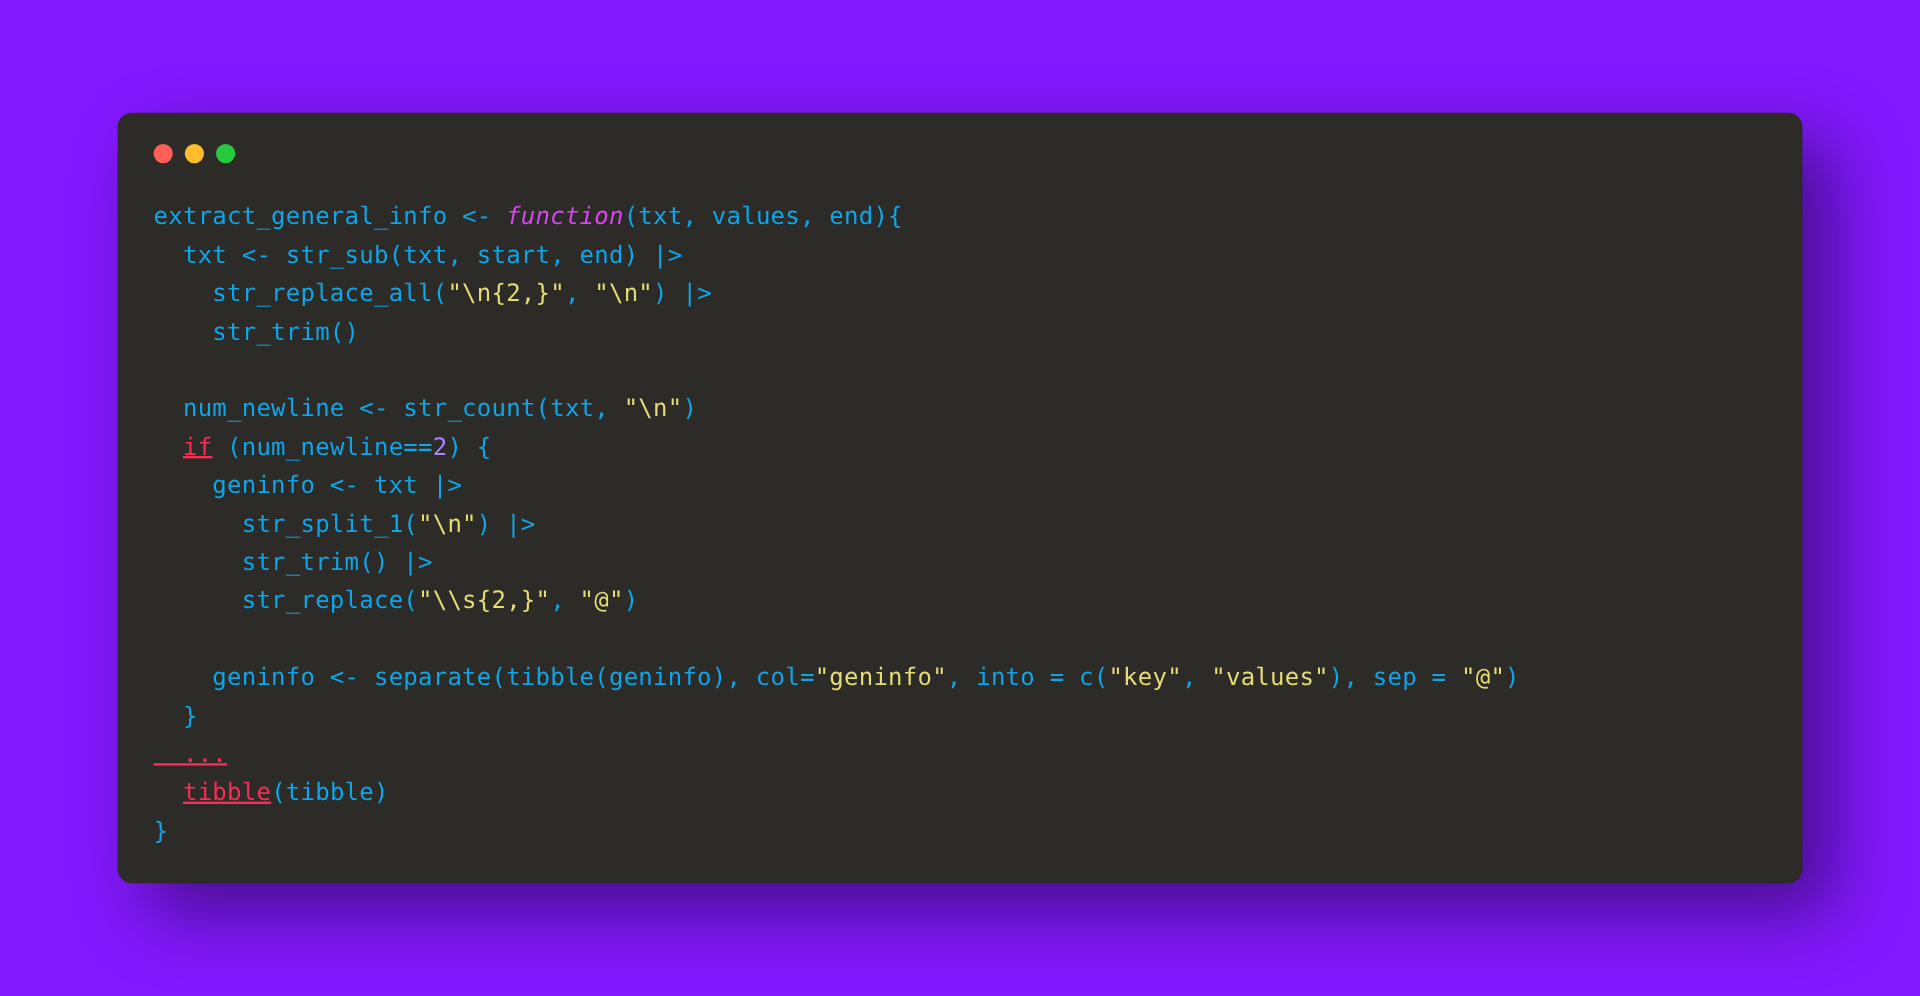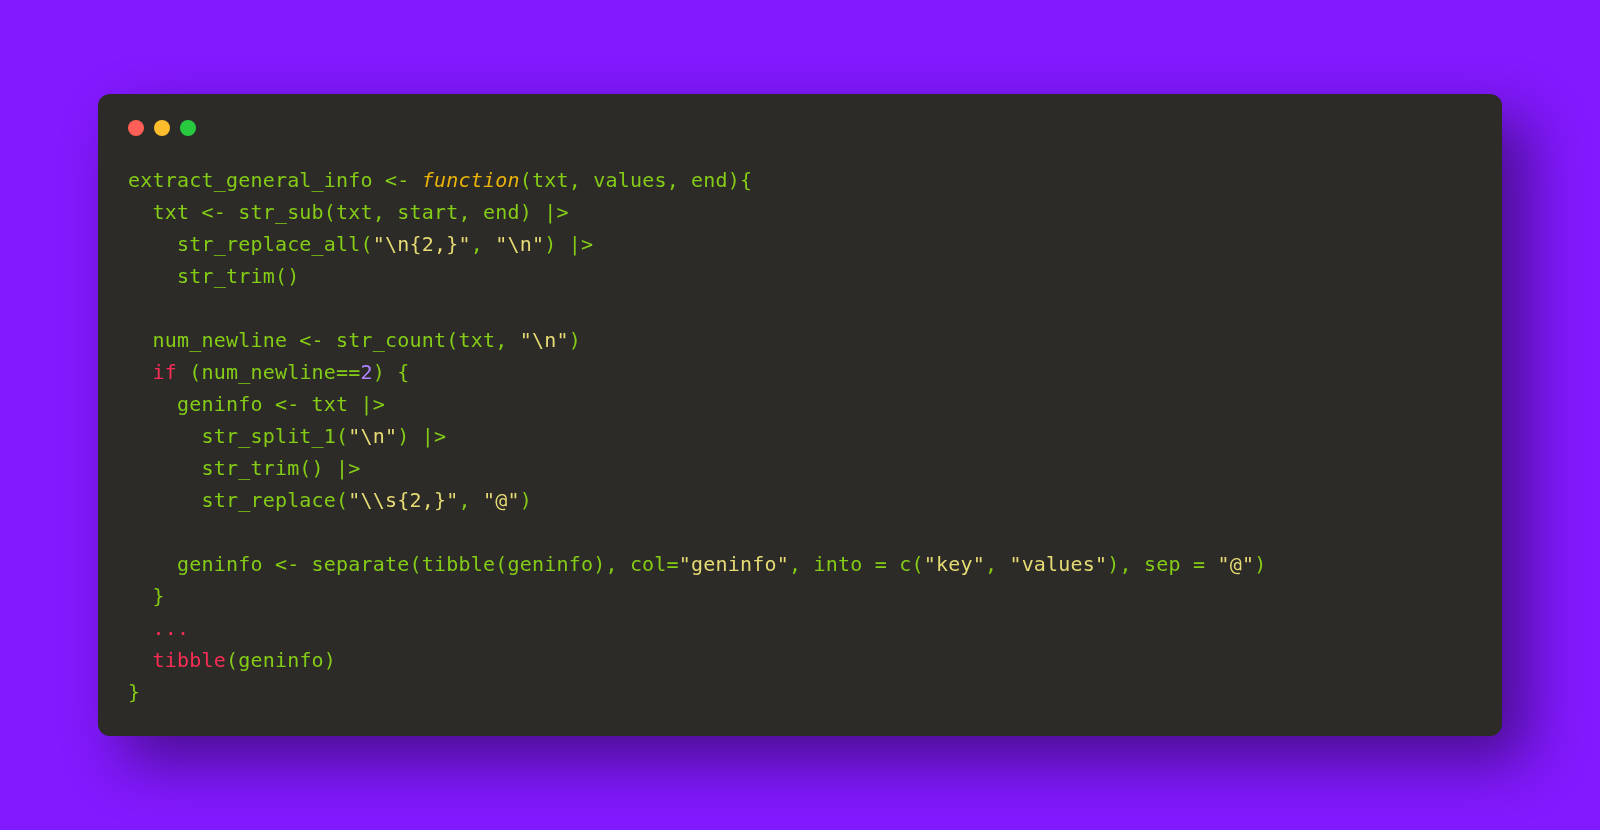--- a/index.html
+++ b/index.html
@@ -44,25 +44,25 @@
 
     pre.code {
       font-family: inherit;
       font-size: 20px;
       line-height: 1.6;
       color: #e9e3d5;
       white-space: pre;
       letter-spacing: 0.2px;
     }
 
-    .kw-red   { color: #f92d55; }
-    .kw-blue  { color: #eab308; font-style: italic; }
+    .kw-red   { color: #f92d55; text-decoration: underline; }
+    .kw-blue  { color: #d946ef; font-style: italic; }
     .num      { color: #ae81ff; }
     .str      { color: #e6db74; }
-    .default  { color: #84cc16; text-align: right; }
+    .default  { color: #0ea5e9; text-align: right; }
   </style>
 </head>
 <body>
 
 <div class="window">
   <div class="titlebar">
     <div class="dot red"></div>
     <div class="dot yellow"></div>
     <div class="dot green"></div>
   </div>
@@ -75,15 +75,15 @@
 <span class="default">  num_newline &lt;- str_count(txt, </span><span class="str">"\n"</span><span class="default">)</span>
 <span class="default">  </span><span class="kw-red">if</span><span class="default"> (num_newline==</span><span class="num">2</span><span class="default">) {</span>
 <span class="default">    geninfo &lt;- txt |&gt; </span>
 <span class="default">      str_split_1(</span><span class="str">"\n"</span><span class="default">) |&gt; </span>
 <span class="default">      str_trim() |&gt;</span>
 <span class="default">      str_replace(</span><span class="str">"\\s{2,}"</span><span class="default">, </span><span class="str">"@"</span><span class="default">)</span>
 <span class="default"></span>
 <span class="default">    geninfo &lt;- separate(tibble(geninfo), col=</span><span class="str">"geninfo"</span><span class="default">, into = c(</span><span class="str">"key"</span><span class="default">, </span><span class="str">"values"</span><span class="default">), sep = </span><span class="str">"@"</span><span class="default">)</span>
 <span class="default">  }</span>
 <span class="kw-red">  ...</span>
-<span class="default">  </span><span class="kw-red">tibble</span><span class="default">(geninfo)</span>
+<span class="default">  </span><span class="kw-red">tibble</span><span class="default">(tibble)</span>
 <span class="default">}</span></pre>
 </div>
 
 </body></html>

